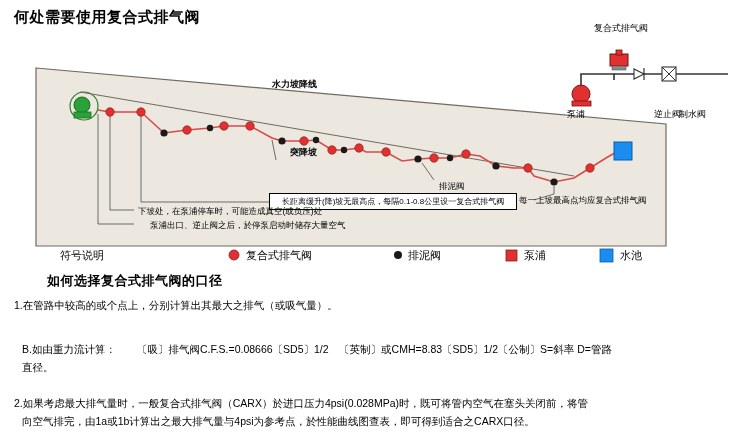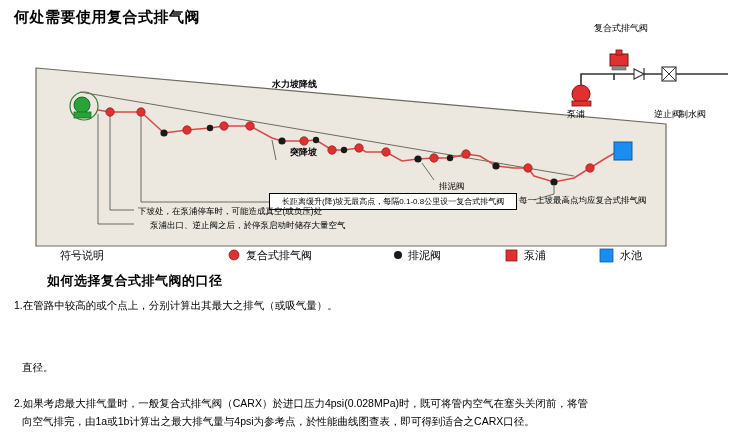--- a/index.html
+++ b/index.html
@@ -177,17 +177,18 @@
 
     <div class="lbl" style="left:232px;top:2px;">复合式排气阀</div>
     <div class="lbl" style="left:394px;top:2px;">排泥阀</div>
     <div class="lbl" style="left:510px;top:2px;">泵浦</div>
     <div class="lbl" style="left:606px;top:2px;">水池</div>
   </div>
 
   <div class="title2">如何选择复合式排气阀的口径</div>
 
   <div class="para p1">1.在管路中较高的或个点上，分别计算出其最大之排气（或吸气量）。</div>
+  <div class="para p3">B.如由重力流计算：　　〔吸〕排气阀C.F.S.=0.08666〔SD5〕1/2　〔英制〕或CMH=8.83〔SD5〕1/2〔公制〕S=斜率 D=管路</div>
   <div class="para p3b">直径。</div>
   <div class="para p4">2.如果考虑最大排气量时，一般复合式排气阀（CARX）於进口压力4psi(0.028MPa)时，既可将管内空气在塞头关闭前，将管</div>
   <div class="para p4b">向空气排完，由1a或1b计算出之最大排气量与4psi为参考点，於性能曲线图查表，即可得到适合之CARX口径。</div>
 
 </div>
 
 </body></html>

